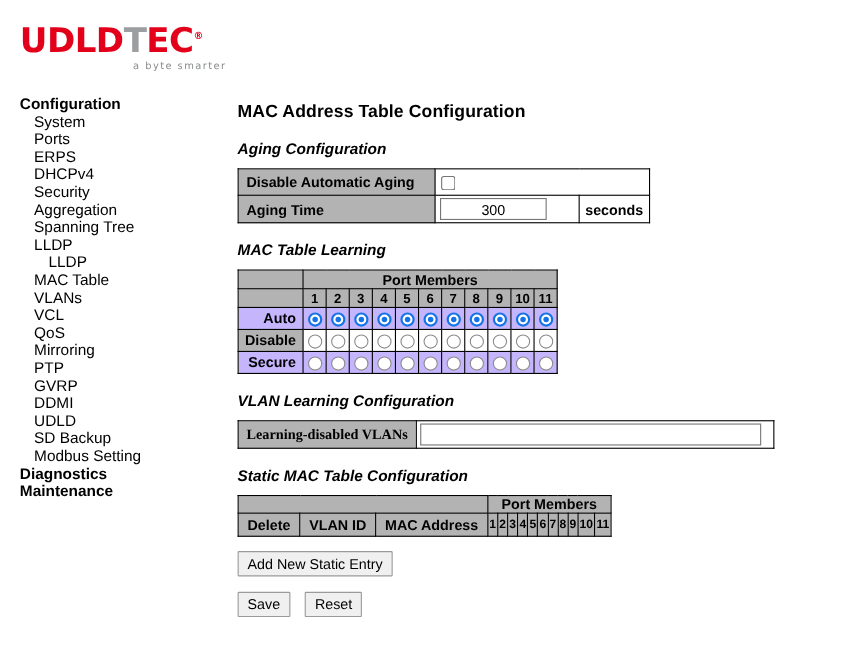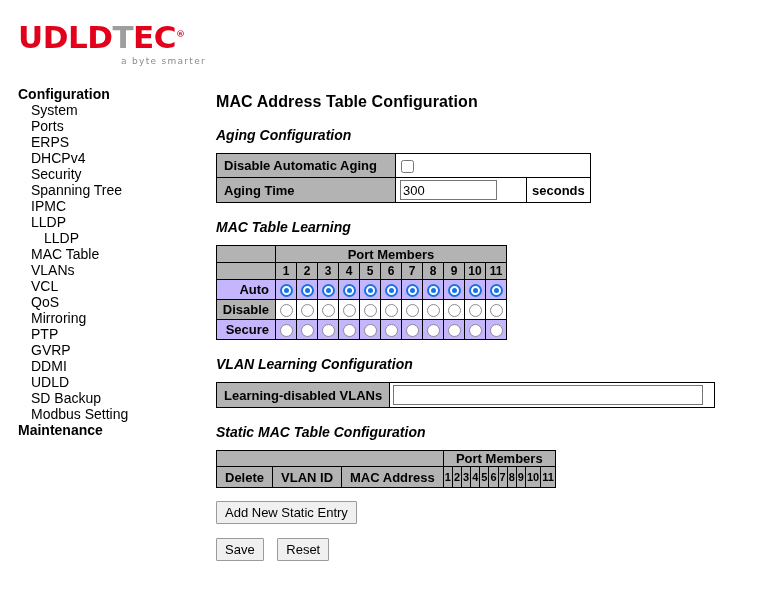--- a/index.html
+++ b/index.html
@@ -138,21 +138,21 @@
   input.txt {
     font-family: "Liberation Sans", sans-serif;
     font-size: 13px;
     border: 1px solid #767676;
     background: #ffffff;
     color: #000;
     padding: 1px 2px;
     box-sizing: border-box;
     height: 20px;
   }
-  #aging-time-input { width: 97px; }
+  #aging-time-input { width: 97px; text-align: center; }
   #vlan-learn-input { width: 310px; }
 
   input.chk {
     width: 13px;
     height: 13px;
     margin: 2px 0 1px 1px;
     vertical-align: middle;
   }
 
   
@@ -224,20 +224,21 @@
     background: #1673e6;
   }
 
   
   #vlan-table td.label {
     background: #b3b3b3;
     font-weight: bold;
     padding: 3px 7px;
     white-space: nowrap;
     height: 18px;
+    font-family: Liberation Serif, serif;
   }
   #vlan-table td.field {
     background: #ffffff;
     padding: 2px 3px;
     width: 318px;
   }
 
   
   #static-table th.blank {
     background: #b3b3b3;
@@ -290,35 +291,36 @@
   <div id="logo-tagline">a byte smarter</div>
 </div>
 
 <nav id="sidebar">
     <div class="nav-row nav-top">Configuration</div>
     <div class="nav-row nav-child">System</div>
     <div class="nav-row nav-child">Ports</div>
     <div class="nav-row nav-child">ERPS</div>
     <div class="nav-row nav-child">DHCPv4</div>
     <div class="nav-row nav-child">Security</div>
+    <div class="nav-row nav-child">Aggregation</div>
     <div class="nav-row nav-child">Spanning Tree</div>
-    <div class="nav-row nav-child">IPMC</div>
     <div class="nav-row nav-child">LLDP</div>
     <div class="nav-row nav-grandchild">LLDP</div>
     <div class="nav-row nav-child">MAC Table</div>
     <div class="nav-row nav-child">VLANs</div>
     <div class="nav-row nav-child">VCL</div>
     <div class="nav-row nav-child">QoS</div>
     <div class="nav-row nav-child">Mirroring</div>
     <div class="nav-row nav-child">PTP</div>
     <div class="nav-row nav-child">GVRP</div>
     <div class="nav-row nav-child">DDMI</div>
     <div class="nav-row nav-child">UDLD</div>
     <div class="nav-row nav-child">SD Backup</div>
     <div class="nav-row nav-child">Modbus Setting</div>
+    <div class="nav-row nav-top">Diagnostics</div>
     <div class="nav-row nav-top">Maintenance</div>
   </nav>
 
 <div id="main">
 
   <h1 class="page-title">MAC Address Table Configuration</h1>
   <div class="sp-after-title"></div>
 
   <h2 class="section-title">Aging Configuration</h2>
   <div class="sp-after-sec"></div>

